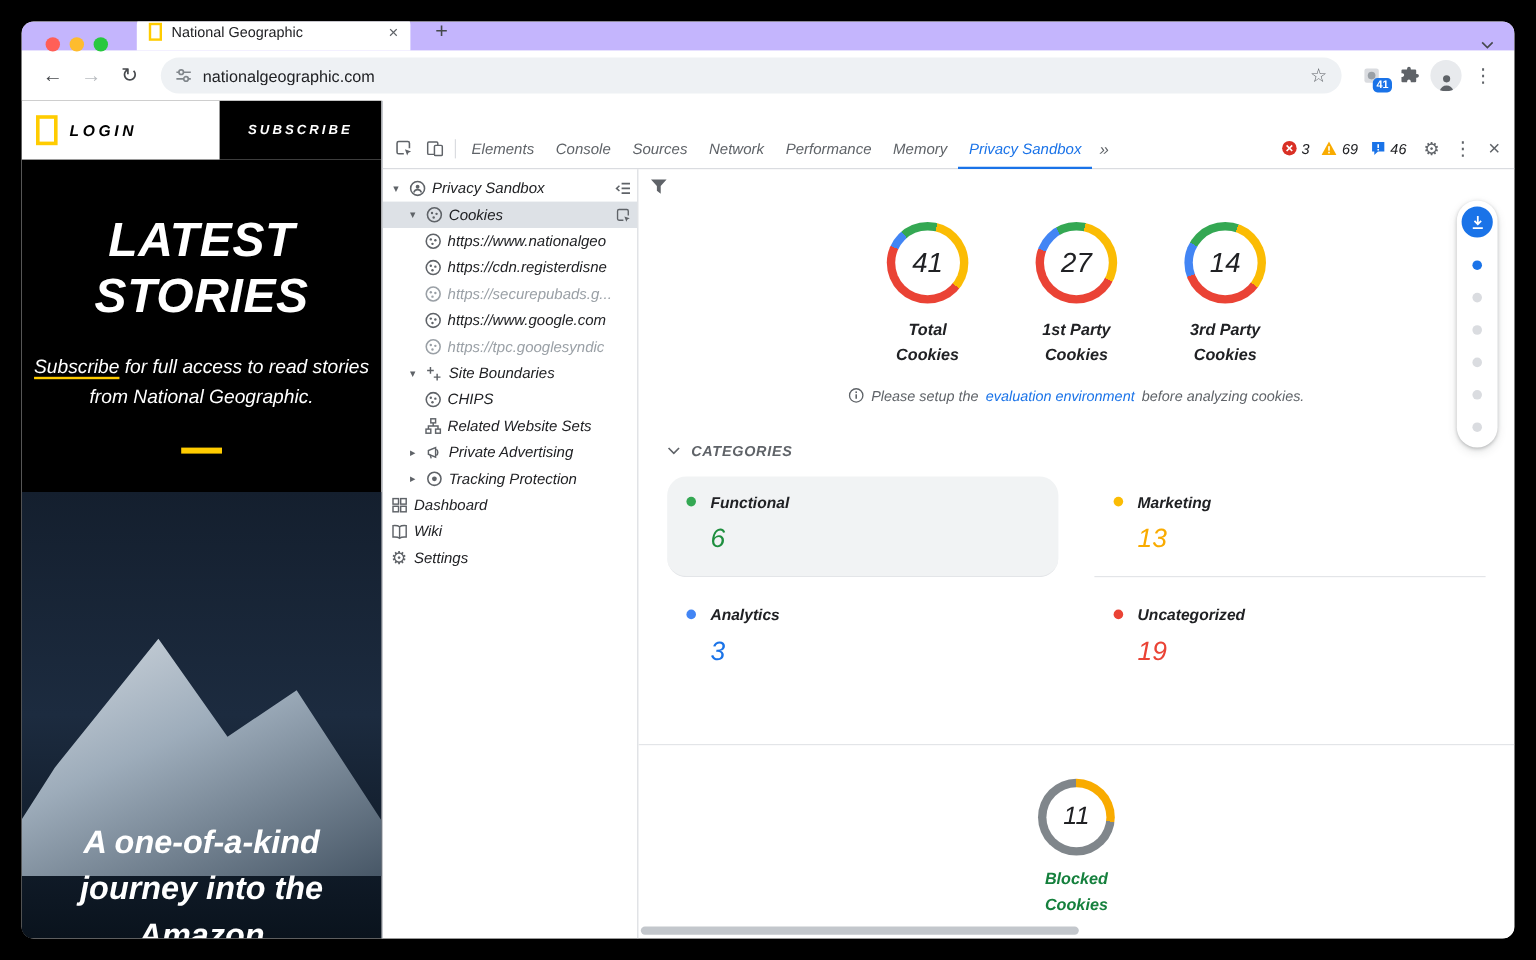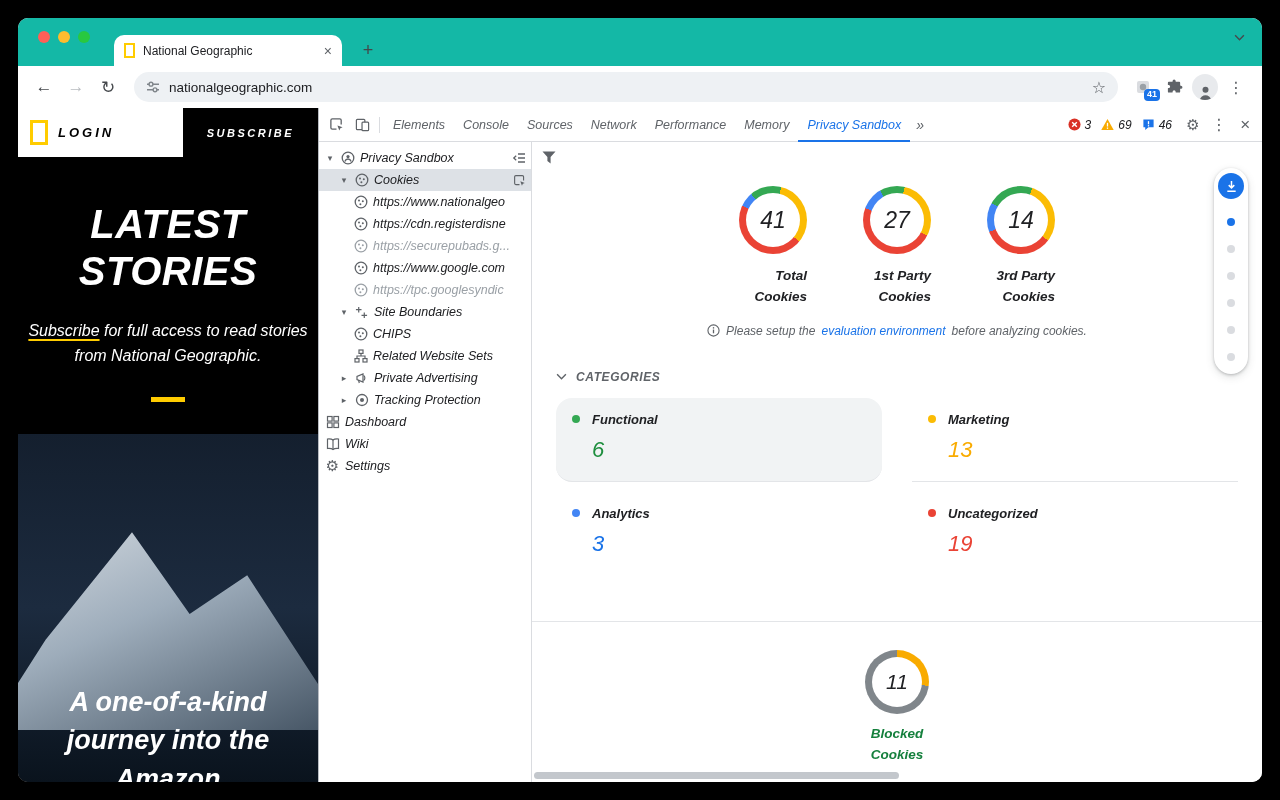--- a/index.html
+++ b/index.html
@@ -3,21 +3,21 @@
 <meta charset="utf-8">
 <style>
   * { margin:0; padding:0; box-sizing:border-box; font-family:"Liberation Sans","DejaVu Sans",sans-serif; }
   html,body { width:1280px; height:800px; }
   body { background:#000; position:relative; overflow:hidden; }
 
   .window { position:absolute; left:18px; top:18px; width:1244px; height:764px;
             border-radius:10px; overflow:hidden; background:#fff; display:flex; flex-direction:column; }
 
   
-  .tabstrip { height:48px; background:#14b8a6; position:relative; flex:none; }
+  .tabstrip { height:24px; background:#c4b5fd; position:relative; flex:none; }
   .traffic { position:absolute; left:20px; top:13px; display:flex; gap:8px; }
   .light { width:12px; height:12px; border-radius:50%; }
   .light.red{background:#ff5f57} .light.yellow{background:#febc2e} .light.green{background:#28c840}
   .tab { position:absolute; left:96px; bottom:0; width:228px; height:31px; background:#fff;
          border-radius:10px 10px 0 0; display:flex; align-items:center; padding:0 10px; gap:8px; }
   .favicon { width:11px; height:15px; border:2.5px solid #ffcc00; flex:none; }
   .tab-title { font-size:12px; color:#202124; flex:1; white-space:nowrap; overflow:hidden; }
   .tab-close { font-size:14px; color:#5f6368; line-height:1; }
   .newtab { position:absolute; left:338px; bottom:4px; width:24px; height:24px; display:flex;
             align-items:center; justify-content:center; font-size:18px; color:#44474a; }
@@ -66,21 +66,21 @@
               clip-path:polygon(0 100%,16% 58%,40% 8%,56% 46%,72% 28%,100% 100%); opacity:.92; }
   .caption { position:absolute; left:0; right:0; bottom:-16px; color:#fff;
              font-family:"Liberation Serif","DejaVu Serif",serif; font-weight:700;
              font-size:27px; line-height:1.42; }
   .caption span { display:block; }
 
   
   .devtools { flex:1; display:flex; flex-direction:column; background:#fff;
               border-left:1px solid #b8bcc2; min-width:0; }
   .dt-tabbar { height:34px; display:flex; align-items:center; border-bottom:1px solid #dadce0;
-               padding:0 4px; flex:none; color:#5f6368; font-size:12.5px; }
+               padding:0 4px; flex:none; color:#5f6368; font-size:12.5px;margin-top:23px; }
   .icon-btn { width:26px; height:26px; display:flex; align-items:center; justify-content:center; flex:none; }
   .vdiv { width:1px; height:16px; background:#dadce0; margin:0 4px; flex:none; }
   .dt-tab { padding:0 9px; height:34px; display:flex; align-items:center; white-space:nowrap; }
   .dt-tab.active { color:#1a73e8; box-shadow:inset 0 -2px 0 #1a73e8; }
   .more-tabs { padding:0 6px; font-size:14px; }
   .badges { margin-left:auto; display:flex; align-items:center; gap:10px; padding:0 8px; }
   .badge-item { display:flex; align-items:center; gap:4px; font-size:12px; color:#202124; }
   .gear { font-size:15px; color:#5f6368; }
   .dt-close { font-size:17px; color:#5f6368; }
 
@@ -107,21 +107,21 @@
            align-items:center; justify-content:center; }
   .hole { width:54px; height:54px; border-radius:50%; background:#fff; display:flex;
           align-items:center; justify-content:center; font-size:23px; color:#202124; }
   .donut.total  { background:conic-gradient(from -40deg,#34a853 0 15%,#fbbc04 15% 47%,#ea4335 47% 93%,#4285f4 93% 100%); }
   .donut.first  { background:conic-gradient(from -30deg,#34a853 0 12%,#fbbc04 12% 41%,#ea4335 41% 89%,#4285f4 89% 100%); }
   .donut.third  { background:conic-gradient(from -60deg,#34a853 0 22%,#fbbc04 22% 52%,#ea4335 52% 86%,#4285f4 86% 100%); }
   .donut.blockedring { width:64px; height:64px;
            background:conic-gradient(#f9ab00 0 27%,#80868b 27% 100%); }
   .donut.blockedring .hole { width:50px; height:50px; font-size:21px; }
   .sum-label { margin-top:12px; font-size:13.5px; font-weight:700; color:#202124; line-height:1.55; }
-  .sum-label span { display:block;text-align:right; }
+  .sum-label span { display:block; }
   .info-row { margin-top:16px; display:flex; justify-content:center; align-items:center; gap:6px;
               font-size:12px; color:#5f6368; }
   .info-link { color:#1a73e8; }
   .cats { margin-top:32px; padding:0 24px; }
   .cats-header { display:flex; align-items:center; gap:9px; color:#5f6368; font-size:12px;
                  font-weight:700; letter-spacing:.6px; }
   .cat-grid { margin-top:14px; display:grid; grid-template-columns:1fr 1fr; column-gap:30px; row-gap:10px; }
   .cat-cell { padding:14px 16px 18px; border-bottom:1px solid #e3e5e8; }
   .cat-cell.row2 { border-bottom:none; }
   .cat-cell.selected { background:#f1f3f4; border-radius:16px; }

